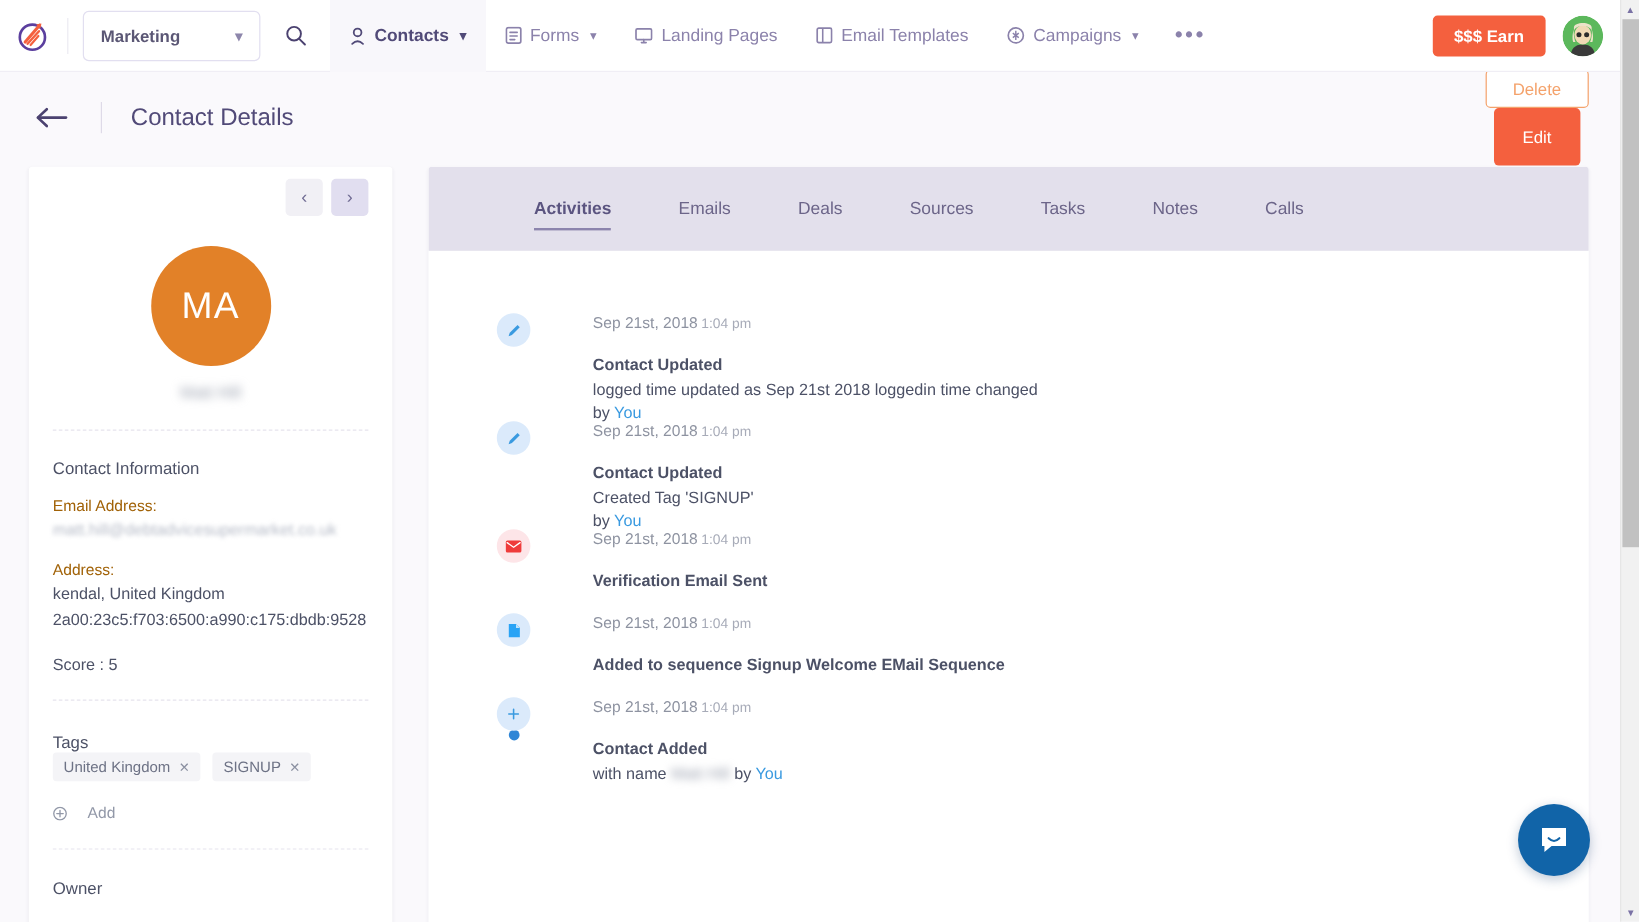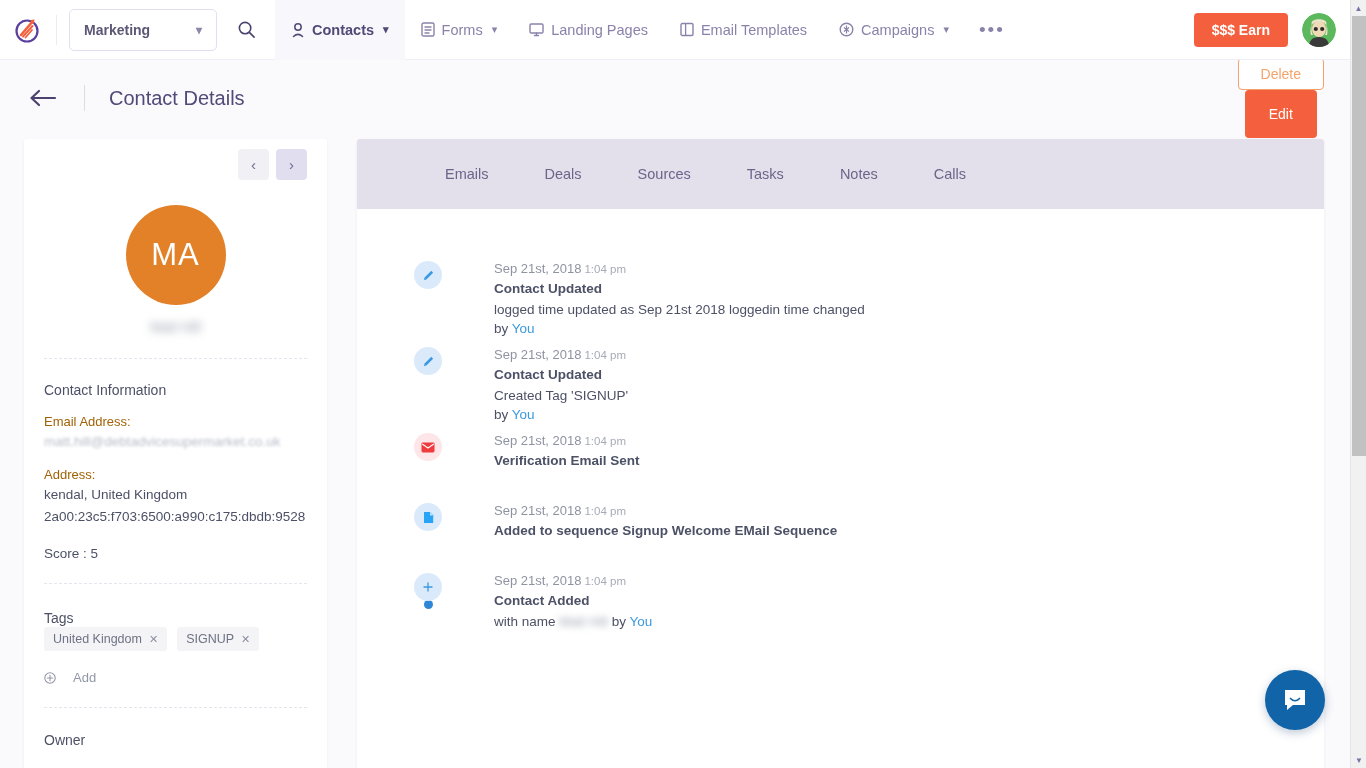--- a/index.html
+++ b/index.html
@@ -182,21 +182,21 @@
   }
   .tl-icon.blue { background: #dbeafb; }
   .tl-icon.pink { background: #fde5e8; }
   .tl-stem { width: 2px; background: #2f86d6; flex: 1 1 auto; }
   .tl-enddot {
     width: 9px; height: 9px; border-radius: 50%; background: #2f86d6;
     margin-top: -1px;
   }
   .tl-date { font-size: 13px; color: #8e93a1; }
   .tl-date .time { font-size: 11.5px; color: #a7abb8; margin-left: 3px; }
-  .tl-title { font-size: 13.5px; font-weight: bold; color: #4c5166; margin-top: 5px; }
+  .tl-title { font-size: 13.5px; font-weight: bold; color: #4c5166; margin-top: 20px; }
   .tl-desc { font-size: 13.5px; color: #4c5166; margin-top: 4px; line-height: 19px; }
   .tl-desc a, .tl-by { color: #3a9ae0; text-decoration: none; }
   .tl-by-line { font-size: 13.5px; color: #4c5166; margin-top: 2px; }
   .redacted { display: inline-block; filter: blur(3.5px); color: #9aa0ae; }
 
   
   .intercom {
     position: absolute; right: 41px; bottom: 38px;
     width: 60px; height: 60px; border-radius: 50%;
     background: #1164a8;
@@ -393,20 +393,23 @@
   </div>
 
   <div class="divider"></div>
 
   <div class="owner-title">Owner</div>
 </div>
 
 <div class="main-panel">
 
   <div class="tabbar">
+    <div class="tab active">
+        <span>Activities</span>
+      </div>
     <div class="tab">
         <span>Emails</span>
       </div>
     <div class="tab">
         <span>Deals</span>
       </div>
     <div class="tab">
         <span>Sources</span>
       </div>
     <div class="tab">

